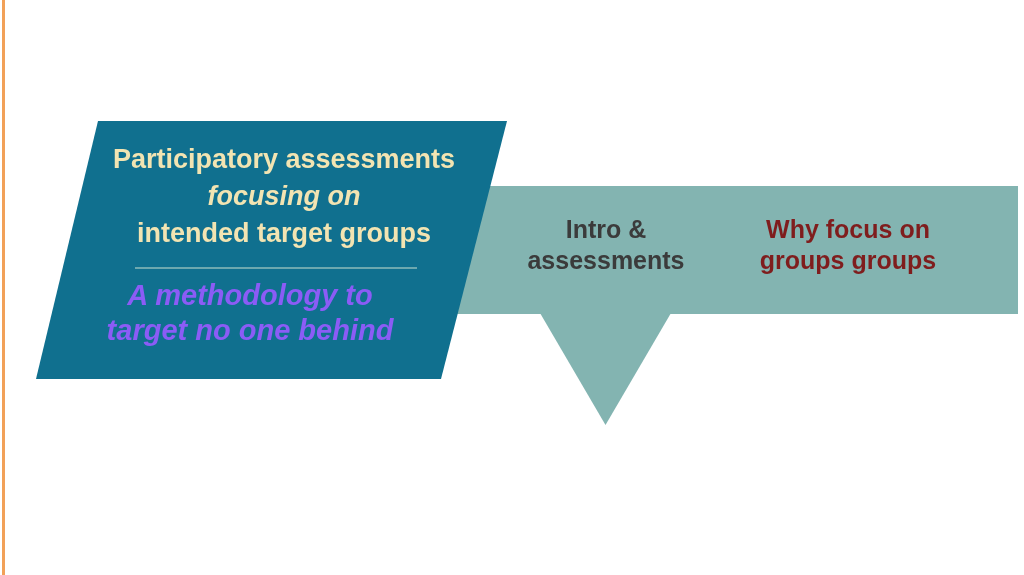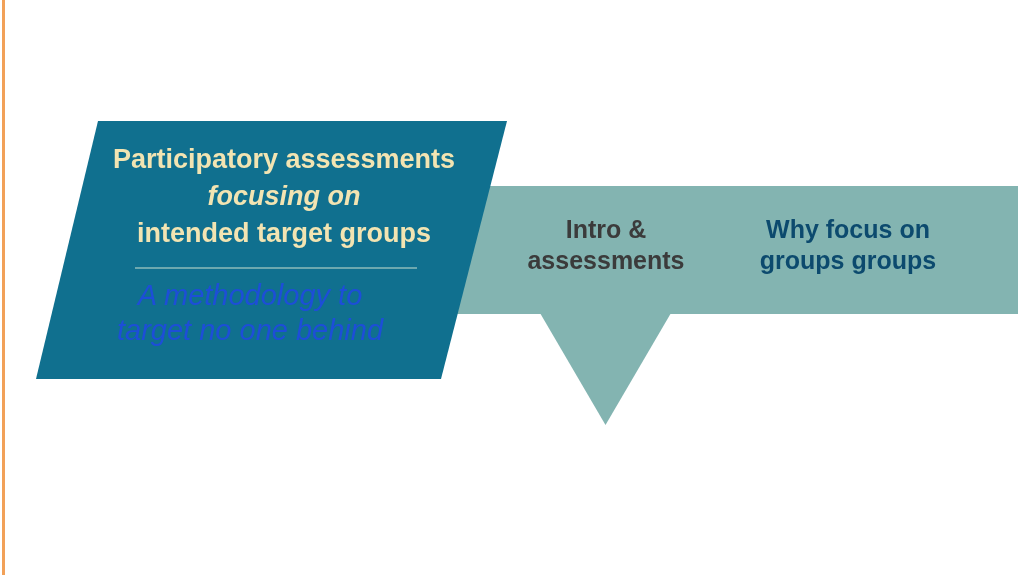--- a/index.html
+++ b/index.html
@@ -78,44 +78,44 @@
     background: #7EB2B5;
     opacity: 0.85;
     margin: 15px 0 0 51px;
     border: none;
   }
   .subtitle {
     margin-top: 9px;
     transform: translateX(-34px);
   }
   .subtitle-line {
-    color: #1d4ed8;
+    color: #8b5cf6;
     font-size: 29px;
     font-style: italic;
-    font-weight: normal;
+    font-weight: bold;
     line-height: 35px;
     white-space: nowrap;
   }
   .nav-item {
     position: absolute;
     top: 214px;
     text-align: center;
     z-index: 3;
     cursor: default;
   }
   .nav-item .nav-line {
     font-size: 25px;
     font-weight: bold;
     line-height: 31px;
     white-space: nowrap;
   }
   .nav-item.intro { left: 506px; width: 200px; }
   .nav-item.intro .nav-line { color: #3B3B3B; }
   .nav-item.why { left: 738px; width: 220px; }
-  .nav-item.why .nav-line { color: #0c4a6e; }
+  .nav-item.why .nav-line { color: #7f1d1d; }
 </style>
 </head>
 <body>
 
 <div class="slide">
 
   <div class="accent-bar"></div>
 
   <div class="nav-banner"></div>
   <div class="nav-pointer"></div>

